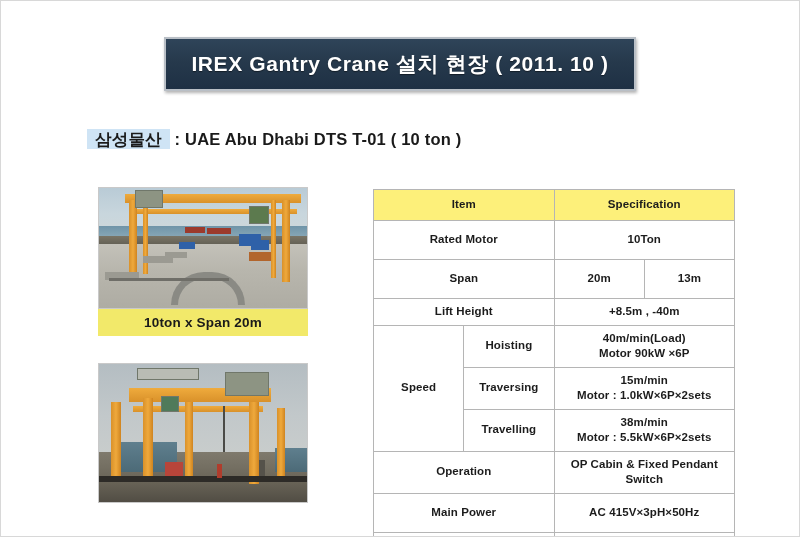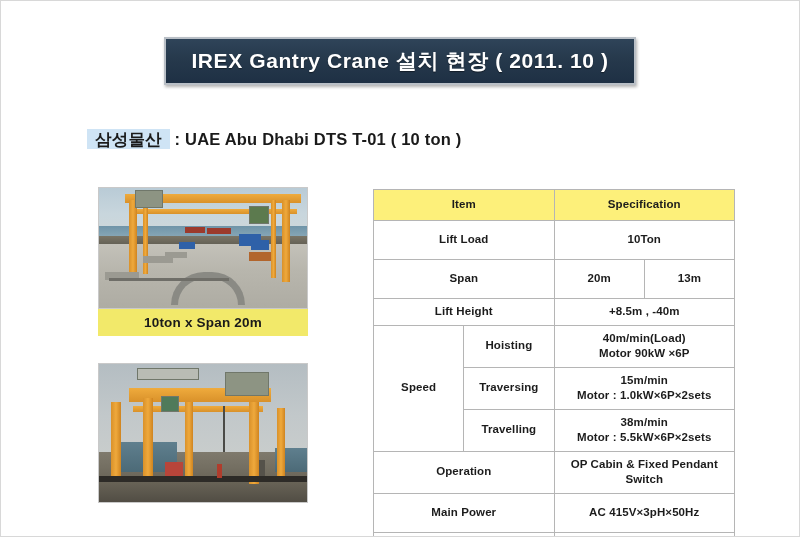--- a/index.html
+++ b/index.html
@@ -19,21 +19,21 @@
     box-sizing: border-box;
     overflow: hidden;
   }
 
   
   .title-banner {
     position: absolute;
     left: 163px;
     top: 36px;
     width: 472px;
-    height: 48px;
+    height: 54px;
     background: linear-gradient(180deg, #2f4459 0%, #26394c 45%, #1e3044 100%);
     border: 2px solid #b9bfc6;
     box-sizing: border-box;
     display: flex;
     align-items: center;
     justify-content: center;
     box-shadow: 1px 2px 3px rgba(0,0,0,0.30);
   }
   .title-banner-text {
     color: #ffffff;
@@ -244,21 +244,21 @@
   </div>
 
   <table class="spec-table">
     <tbody>
       <tr>
         <th colspan="2">Item</th>
         <th colspan="2">Specification</th>
       </tr>
 
       <tr class="row-tall">
-        <td colspan="2">Lift Load</td>
+        <td colspan="2">Rated Motor</td>
         <td colspan="2">10Ton</td>
       </tr>
 
       <tr class="row-tall">
         <td colspan="2">Span</td>
         <td>20m</td>
         <td>13m</td>
       </tr>
 
       <tr>

